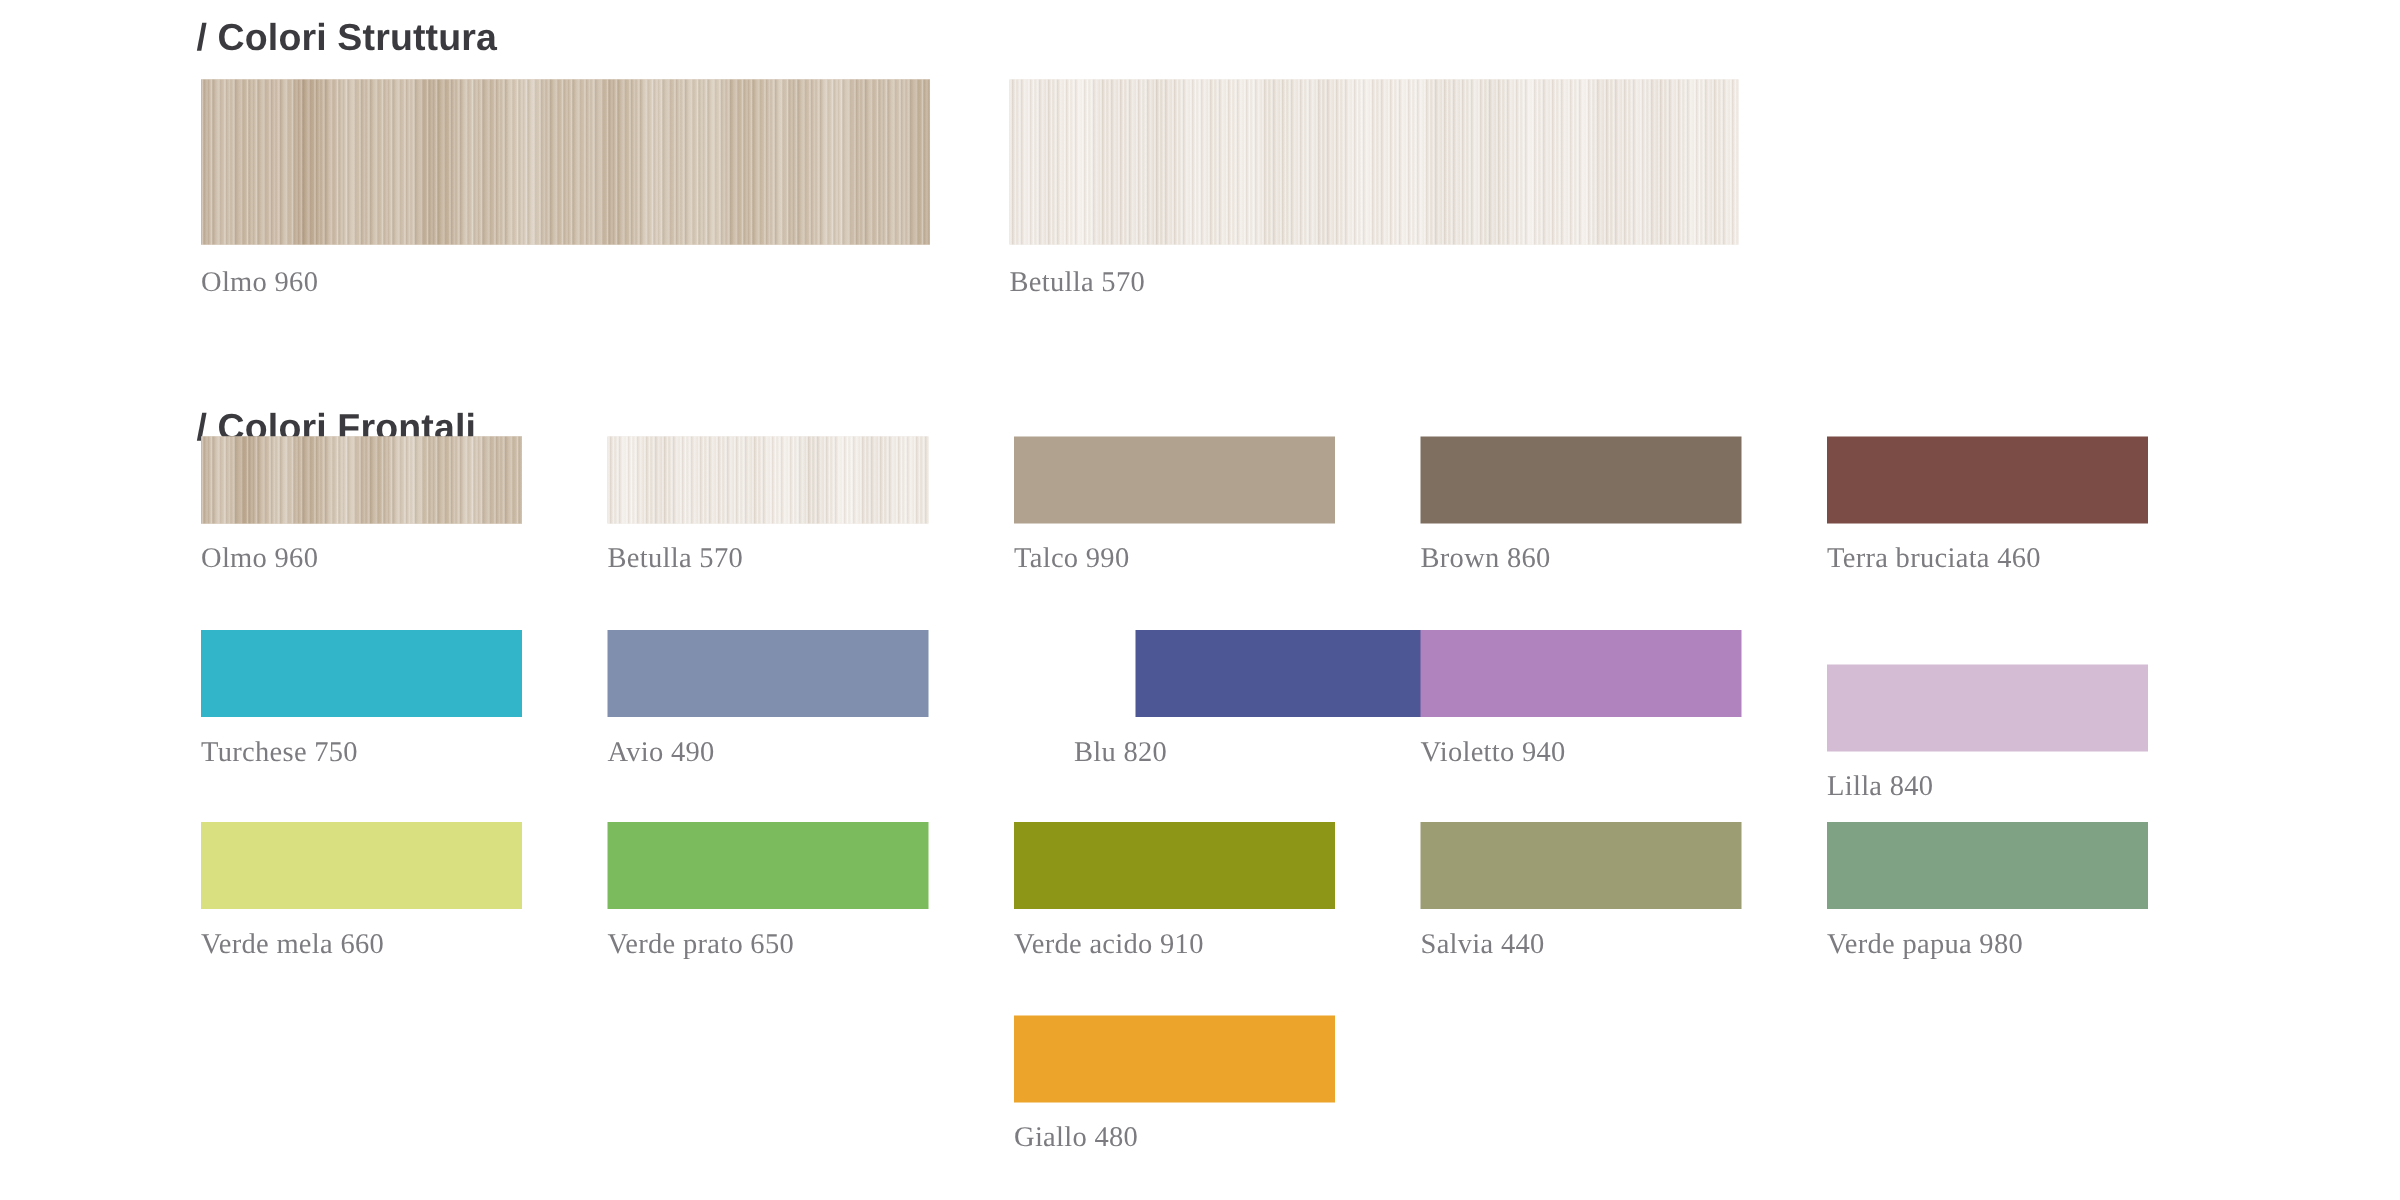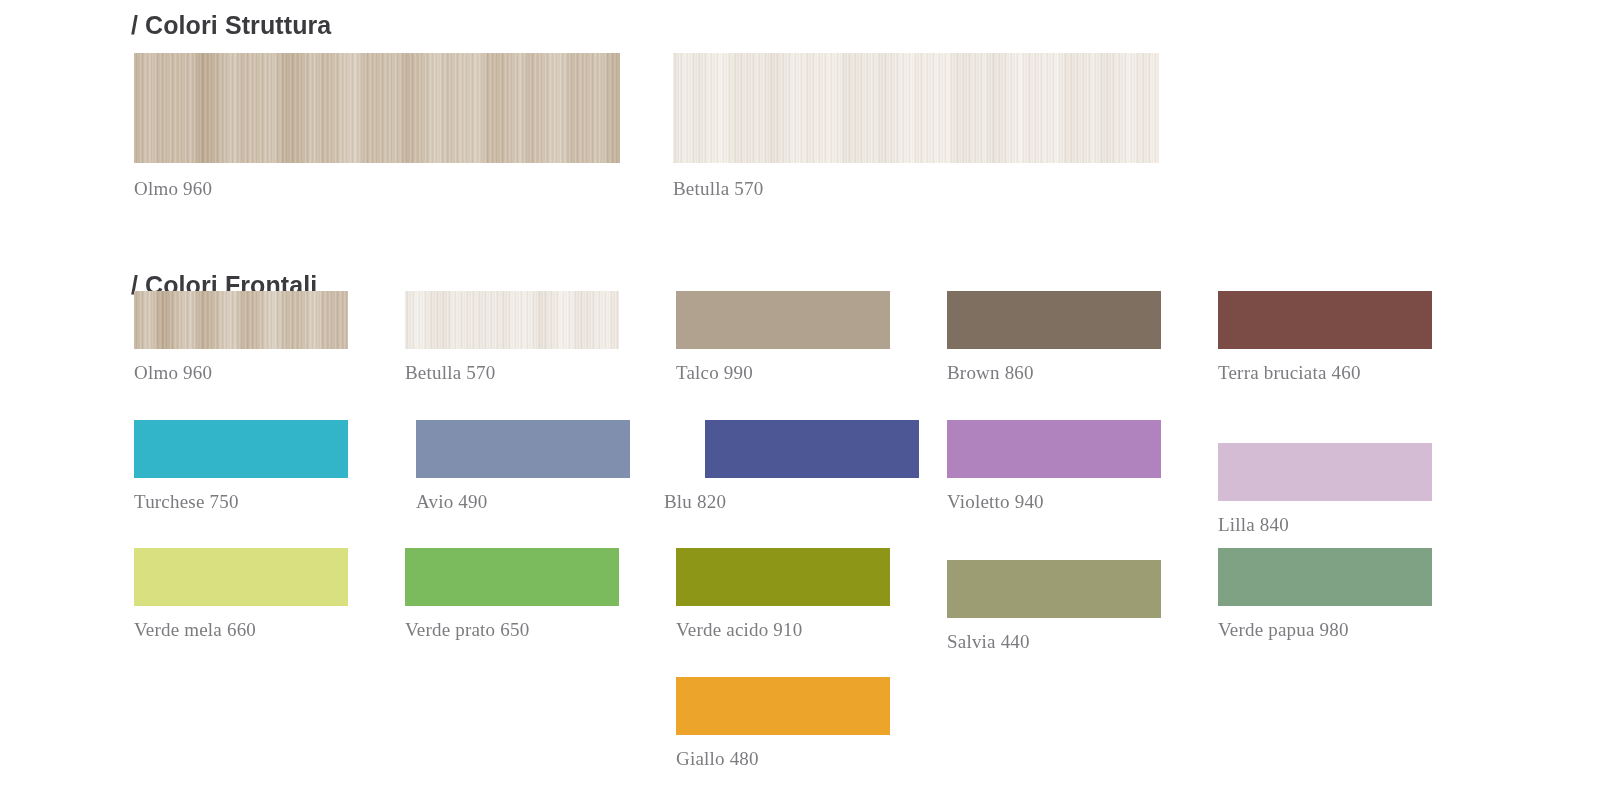--- a/index.html
+++ b/index.html
@@ -209,26 +209,26 @@
     <div class="swatch-cell cell-small" style="left:1218px; top:291px;">
       <span class="swatch-chip" style="background-color:#7a4c45;"></span>
       <span class="swatch-caption">Terra bruciata 460</span>
     </div>
 
     <div class="swatch-cell cell-small" style="left:134px; top:420px;">
       <span class="swatch-chip" style="background-color:#32b5c9;"></span>
       <span class="swatch-caption">Turchese 750</span>
     </div>
 
-    <div class="swatch-cell cell-small" style="left:416px; top:420px;border-radius:28px;">
+    <div class="swatch-cell cell-small" style="left:405px; top:420px;border-radius:28px;">
       <span class="swatch-chip" style="background-color:#7f8fad;"></span>
       <span class="swatch-caption">Avio 490</span>
     </div>
 
-    <div class="swatch-cell cell-small" style="left:664px; top:420px;padding-left:41px;">
+    <div class="swatch-cell cell-small" style="left:716px; top:420px;padding-left:41px;">
       <span class="swatch-chip" style="background-color:#4d5795;"></span>
       <span class="swatch-caption">Blu 820</span>
     </div>
 
     <div class="swatch-cell cell-small" style="left:947px; top:420px;">
       <span class="swatch-chip" style="background-color:#b183be;"></span>
       <span class="swatch-caption">Violetto 940</span>
     </div>
 
     <div class="swatch-cell cell-small" style="left:1218px; top:443px;">
@@ -244,21 +244,21 @@
     <div class="swatch-cell cell-small" style="left:405px; top:548px;">
       <span class="swatch-chip" style="background-color:#7cbb5d;"></span>
       <span class="swatch-caption">Verde prato 650</span>
     </div>
 
     <div class="swatch-cell cell-small" style="left:676px; top:548px;">
       <span class="swatch-chip" style="background-color:#8d9616;"></span>
       <span class="swatch-caption">Verde acido 910</span>
     </div>
 
-    <div class="swatch-cell cell-small" style="left:947px; top:560px;text-align:right;">
+    <div class="swatch-cell cell-small" style="left:947px; top:548px;text-align:right;">
       <span class="swatch-chip" style="background-color:#9d9d73;"></span>
       <span class="swatch-caption">Salvia 440</span>
     </div>
 
     <div class="swatch-cell cell-small" style="left:1218px; top:548px;">
       <span class="swatch-chip" style="background-color:#7ea283;"></span>
       <span class="swatch-caption">Verde papua 980</span>
     </div>
 
 

